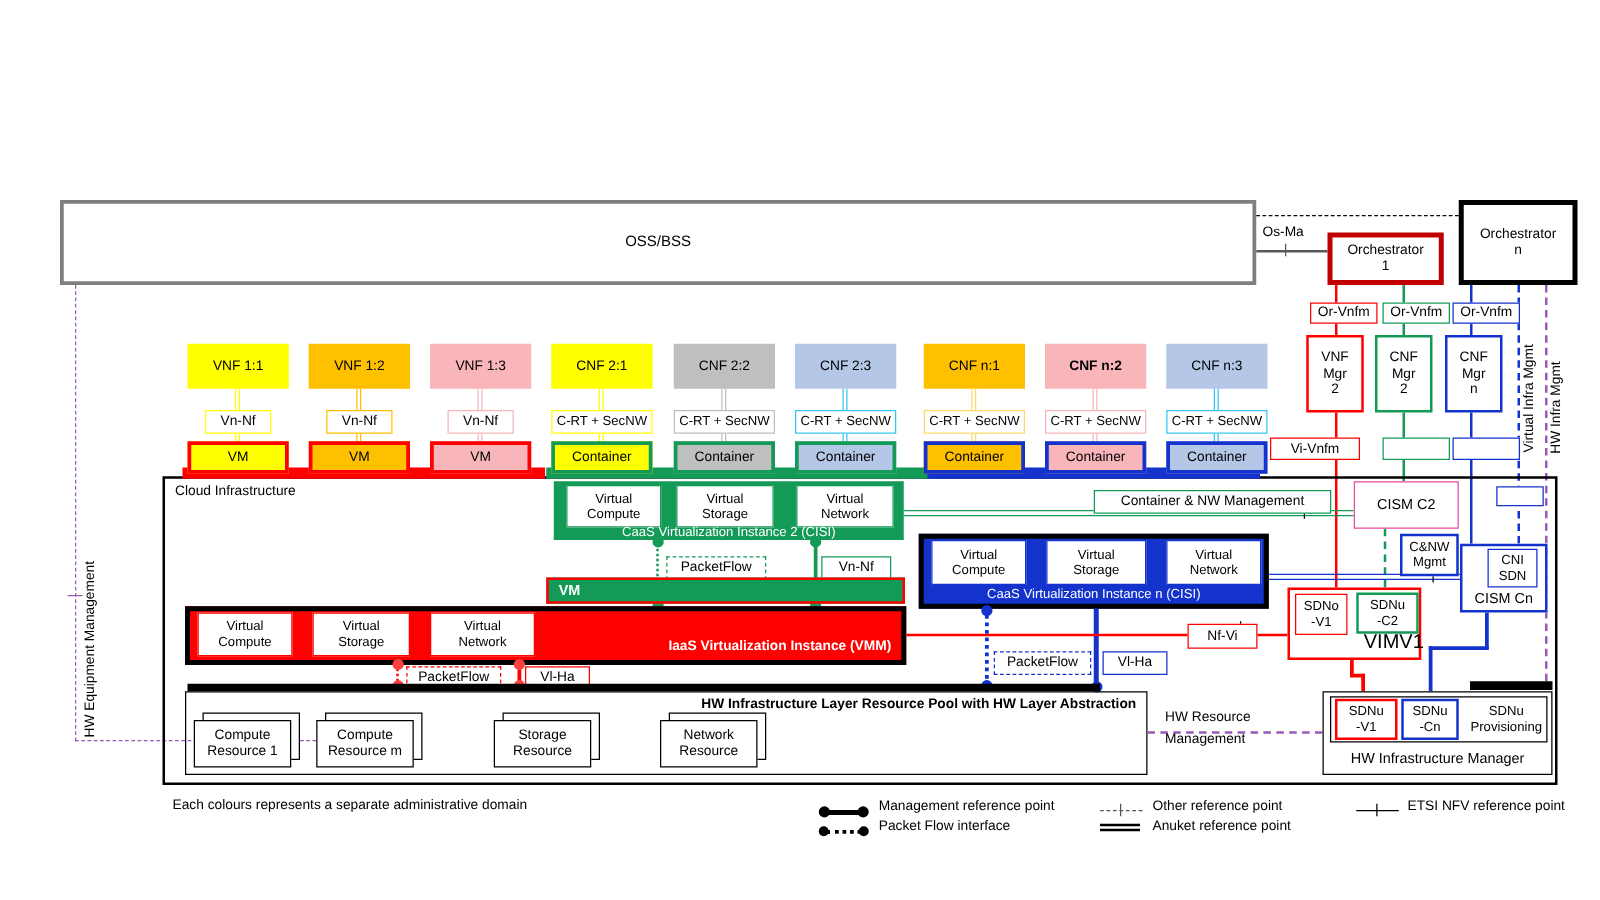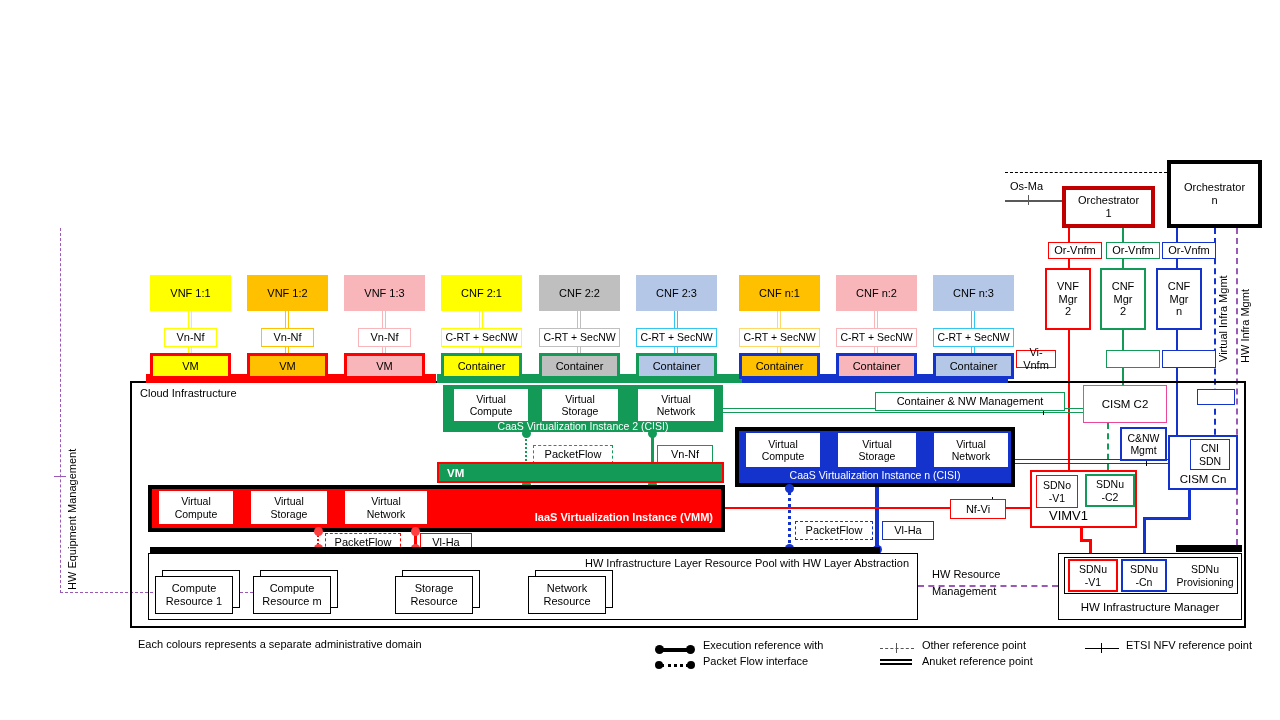--- a/index.html
+++ b/index.html
@@ -12,20 +12,23 @@
   .pre{white-space:pre-line}
   .dot{position:absolute;width:9px;height:9px;border-radius:50%}
   .vert{writing-mode:vertical-rl;transform:rotate(180deg);font-size:11px;white-space:nowrap}
   .w{color:#fff}
 </style>
 </head>
 <body>
 
 <div id="canvas">
 
+  <div class="a fx t" style="left:48px;top:160px;width:957px;height:68px;border:3px solid #7F7F7F;font-size:12px">
+    <span>OSS/BSS</span>
+  </div>
   <div class="a" style="left:1005px;top:172px;width:162px;border-top:1.5px dashed #000"></div>
   <div class="a t" style="left:1010px;top:180px">Os-Ma</div>
   <div class="a" style="left:1005px;top:200px;width:57px;border-top:2px solid #595959"></div>
   <div class="a" style="left:1028px;top:195px;height:10px;border-left:1.5px solid #595959"></div>
   <div class="a fx t pre" style="left:1062px;top:186px;width:93px;height:42px;border:4px solid #C00000">
     <span>Orchestrator
 1</span>
   </div>
   <div class="a fx t pre" style="left:1167px;top:160px;width:95px;height:68px;border:4px solid #000">
     <span>Orchestrator
@@ -51,21 +54,21 @@
   <div class="a lbl t" style="left:1162px;top:242px;width:54px;height:17px;border:1.5px solid #1433CC">Or-Vnfm</div>
   <div class="a lbl t pre" style="left:1045px;top:268px;width:46px;height:62px;border:2px solid #FF0000">VNF
 Mgr
 2</div>
   <div class="a lbl t pre" style="left:1100px;top:268px;width:46px;height:62px;border:2px solid #149A57">CNF
 Mgr
 2</div>
   <div class="a lbl t pre" style="left:1156px;top:268px;width:46px;height:62px;border:2px solid #1433CC">CNF
 Mgr
 n</div>
-  <div class="a lbl t" style="left:1016px;top:350px;width:40px;height:18px;border:1.5px solid #FF0000">Vi-Vnfm</div>
+  <div class="a lbl t" style="left:1016px;top:350px;width:72px;height:18px;border:1.5px solid #FF0000">Vi-Vnfm</div>
   <div class="a lbl" style="left:1106px;top:350px;width:54px;height:18px;border:1.5px solid #149A57"></div>
   <div class="a lbl" style="left:1162px;top:350px;width:54px;height:18px;border:1.5px solid #1433CC"></div>
 
   <div class="a" style="left:130px;top:381px;width:1116px;height:247px;border:2px solid #000"></div>
   <div class="a t" style="left:140px;top:387px">Cloud Infrastructure</div>
 
   <div class="a" style="left:146px;top:374px;width:290px;height:9px;background:#FF0000"></div>
   <div class="a" style="left:437px;top:374px;width:310px;height:9px;background:#149A57"></div>
   <div class="a" style="left:742px;top:374px;width:266px;height:9px;background:#1433CC"></div>
 
@@ -106,21 +109,21 @@
     <div class="a fx t" style="left: 0px; top: 78px; width: 81px; height: 26px; border: 3px solid rgb(20, 154, 87); background: rgb(180, 199, 231);">Container</div>
   </div>
   <div class="a" style="left:739px;top:275px;width:81px;height:105px">
     <div class="a" style="left: 38px; top: 36px; width: 4px; height: 44px; border-left: 1.5px solid rgb(255, 217, 102); border-right: 1.5px solid rgb(255, 217, 102); border-top-color: rgb(255, 217, 102); border-bottom-color: rgb(255, 217, 102);"></div>
     <div class="a fx t" style="left: 0px; top: 0px; width: 81px; height: 36px; background: rgb(255, 192, 0);">CNF n:1</div>
     <div class="a lbl s" style="left: 0px; top: 53px; width: 81px; height: 19px; border: 1.2px solid rgb(255, 217, 102);">C-RT + SecNW</div>
     <div class="a fx t" style="left: 0px; top: 78px; width: 81px; height: 26px; border: 3px solid rgb(20, 51, 204); background: rgb(255, 192, 0);">Container</div>
   </div>
   <div class="a" style="left:836px;top:275px;width:81px;height:105px">
     <div class="a" style="left: 38px; top: 36px; width: 4px; height: 44px; border-left: 1.5px solid rgb(248, 182, 186); border-right: 1.5px solid rgb(248, 182, 186); border-top-color: rgb(248, 182, 186); border-bottom-color: rgb(248, 182, 186);"></div>
-    <div class="a fx t" style="left: 0px; top: 0px; width: 81px; height: 36px; background: rgb(248, 182, 186);">CNF n:2</div>
+    <div class="a fx t" style="left: 0px; top: 0px; width: 81px; height: 36px; background: rgb(248, 182, 186); font-weight: bold;">CNF n:2</div>
     <div class="a lbl s" style="left: 0px; top: 53px; width: 81px; height: 19px; border: 1.2px solid rgb(248, 182, 186);">C-RT + SecNW</div>
     <div class="a fx t" style="left: 0px; top: 78px; width: 81px; height: 26px; border: 3px solid rgb(20, 51, 204); background: rgb(248, 182, 186);">Container</div>
   </div>
   <div class="a" style="left:933px;top:275px;width:81px;height:105px">
     <div class="a" style="left: 38px; top: 36px; width: 4px; height: 44px; border-left: 1.5px solid rgb(53, 198, 240); border-right: 1.5px solid rgb(53, 198, 240); border-top-color: rgb(53, 198, 240); border-bottom-color: rgb(53, 198, 240);"></div>
     <div class="a fx t" style="left: 0px; top: 0px; width: 81px; height: 36px; background: rgb(180, 199, 231);">CNF n:3</div>
     <div class="a lbl s" style="left: 0px; top: 53px; width: 81px; height: 19px; border: 1.2px solid rgb(53, 198, 240);">C-RT + SecNW</div>
     <div class="a fx t" style="left: 0px; top: 78px; width: 81px; height: 26px; border: 3px solid rgb(20, 51, 204); background: rgb(180, 199, 231);">Container</div>
   </div>
 
@@ -203,33 +206,33 @@
     <div class="a lbl s pre" style="left:20px;top:2px;width:40px;height:31px;border:1.5px solid #1433CC">CNI
 SDN</div>
     <div class="a" style="left:0;bottom:3px;width:100%;text-align:center;font-size:11.5px">CISM Cn</div>
   </div>
 
   <div class="a" style="left:1030px;top:470px;width:107px;height:58px;border:2px solid #FF0000;background:#fff">
     <div class="a lbl s pre" style="left:4px;top:3px;width:42px;height:33px;border:1.5px solid #FF0000">SDNo
 -V1</div>
     <div class="a lbl s pre" style="left:53px;top:2px;width:50px;height:33px;border:2px solid #149A57">SDNu
 -C2</div>
-    <div class="a" style="left:17px;bottom:3px;width:100%;text-align:left;font-size:13px">VIMV1</div>
+    <div class="a" style="left:4px;bottom:3px;width:100%;text-align:right;font-size:16px">VIMV1</div>
   </div>
 
   <div class="a" style="left:1080px;top:528px;width:3px;height:13px;background:#FF0000"></div>
   <div class="a" style="left:1080px;top:539px;width:12px;height:3px;background:#FF0000"></div>
   <div class="a" style="left:1089px;top:539px;width:3px;height:19px;background:#FF0000"></div>
   <div class="a" style="left:1188px;top:490px;width:3px;height:29px;background:#1433CC"></div>
   <div class="a" style="left:1143px;top:517px;width:48px;height:3px;background:#1433CC"></div>
   <div class="a" style="left:1143px;top:517px;width:3px;height:41px;background:#1433CC"></div>
 
   <div class="a" style="left:150px;top:547px;width:730px;height:6px;background:#000"></div>
   <div class="a" style="left:148px;top:553px;width:770px;height:67px;border:1.5px solid #000">
-    <div class="a t" style="right:8px;top:3px;text-align:right;font-weight:400">HW Infrastructure Layer Resource Pool with HW Layer Abstraction</div>
+    <div class="a t" style="right:8px;top:3px;text-align:right;font-weight:700">HW Infrastructure Layer Resource Pool with HW Layer Abstraction</div>
   </div>
   <div class="a" style="left:162px;top:570px;width:78px;height:38px;border:1.5px solid #000;background:#fff"></div>
   <div class="a lbl t pre" style="left:155px;top:576px;width:78px;height:38px;border:1.5px solid #000">Compute
 Resource 1</div>
   <div class="a" style="left:260px;top:570px;width:78px;height:38px;border:1.5px solid #000;background:#fff"></div>
   <div class="a lbl t pre" style="left:253px;top:576px;width:78px;height:38px;border:1.5px solid #000">Compute
 Resource m</div>
   <div class="a" style="left:402px;top:570px;width:78px;height:38px;border:1.5px solid #000;background:#fff"></div>
   <div class="a lbl t pre" style="left:395px;top:576px;width:78px;height:38px;border:1.5px solid #000">Storage
 Resource</div>
@@ -252,21 +255,21 @@
 Provisioning</div>
     <div class="a" style="left:0;bottom:6px;width:100%;text-align:center;font-size:11.5px">HW Infrastructure Manager</div>
   </div>
 
   <div class="a t" style="left:138px;top:638px">Each colours represents a separate administrative domain</div>
   <div class="a" style="left:655px;top:645px;width:40px;height:9px">
     <div class="a" style="left:4px;top:3px;width:32px;height:4px;background:#000"></div>
     <div class="dot" style="left:0;top:0;background:#000"></div>
     <div class="dot" style="left:31px;top:0;background:#000"></div>
   </div>
-  <div class="a t" style="left:703px;top:639px">Execution reference with</div>
+  <div class="a t" style="left:703px;top:639px">Management reference point</div>
   <div class="a" style="left:655px;top:661px;width:40px;height:9px">
     <div class="a" style="left:6px;top:3px;width:28px;border-top:3px dotted #000"></div>
     <div class="dot" style="left:0;top:0;width:8px;height:8px;background:#000"></div>
     <div class="dot" style="left:32px;top:0;width:8px;height:8px;background:#000"></div>
   </div>
   <div class="a t" style="left:703px;top:655px">Packet Flow interface</div>
   <div class="a" style="left:880px;top:641px;width:34px;height:12px">
     <div class="a" style="left:0;top:7px;width:34px;border-top:1.5px dashed #555"></div>
     <div class="a" style="left:16px;top:2px;height:10px;border-left:1.5px solid #555"></div>
   </div>

